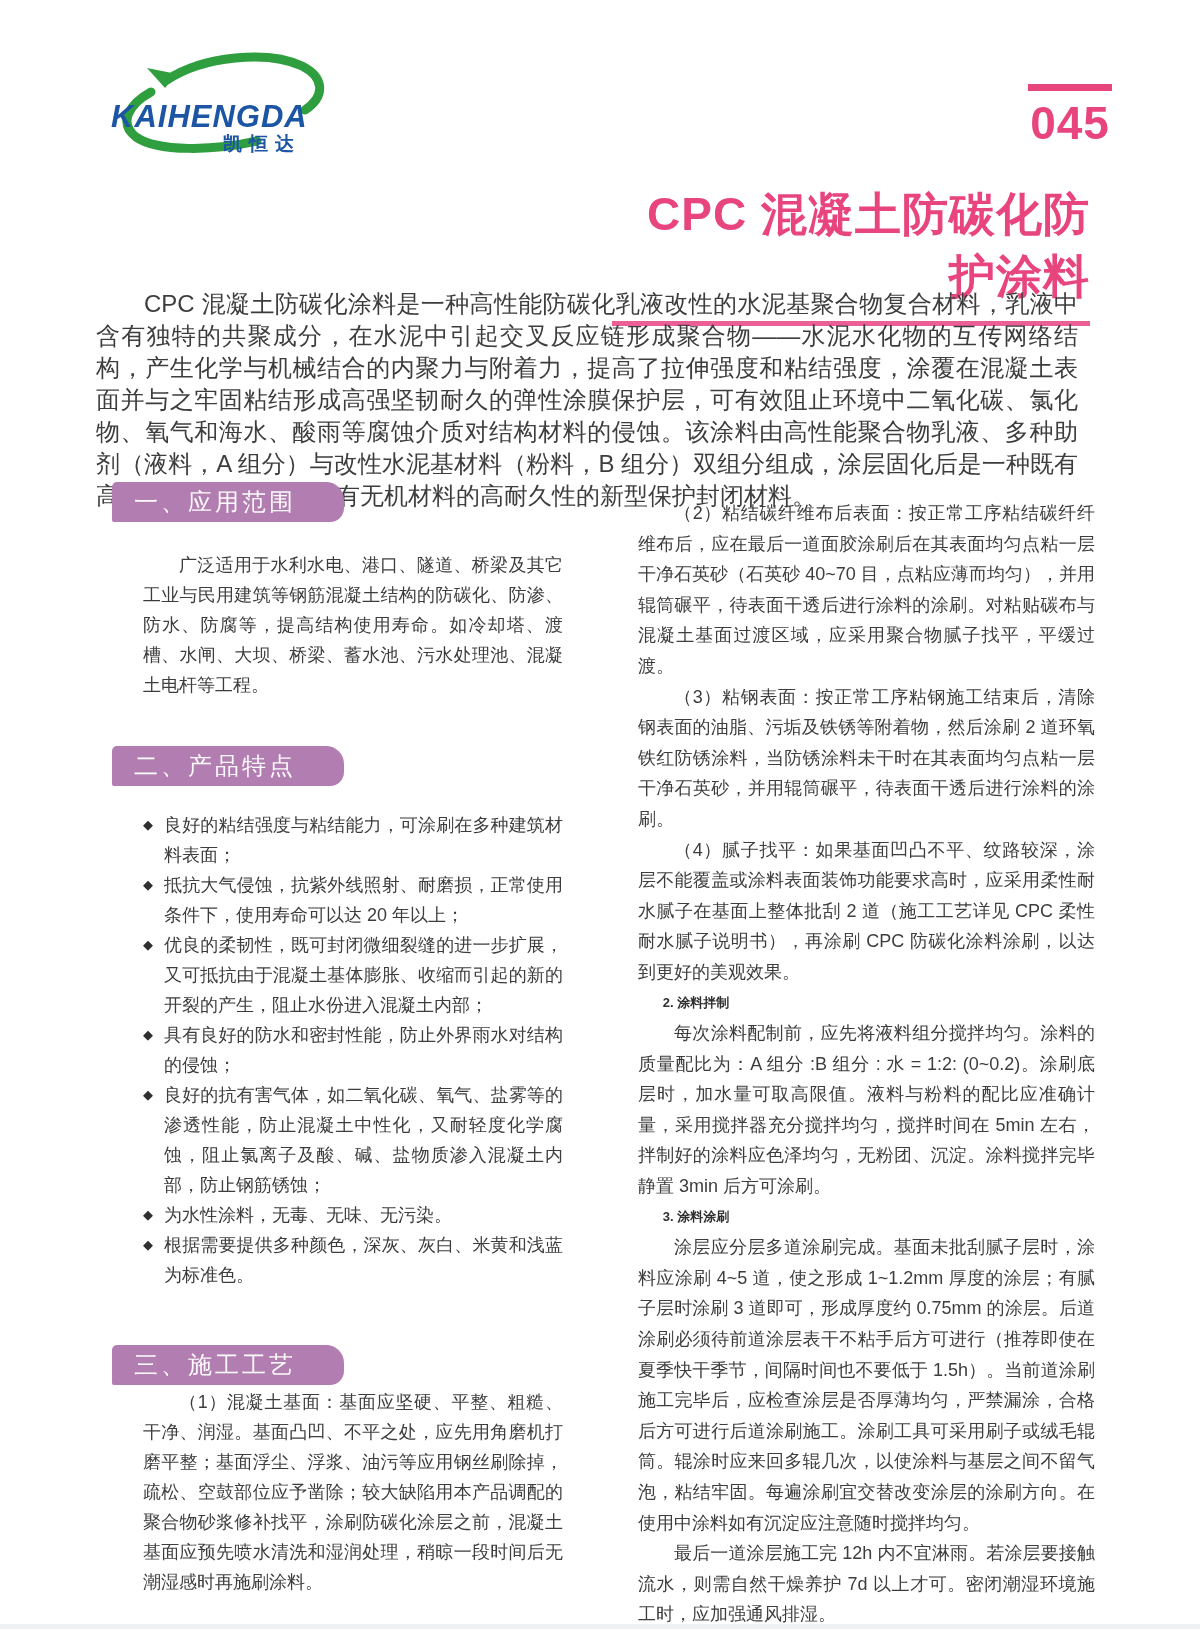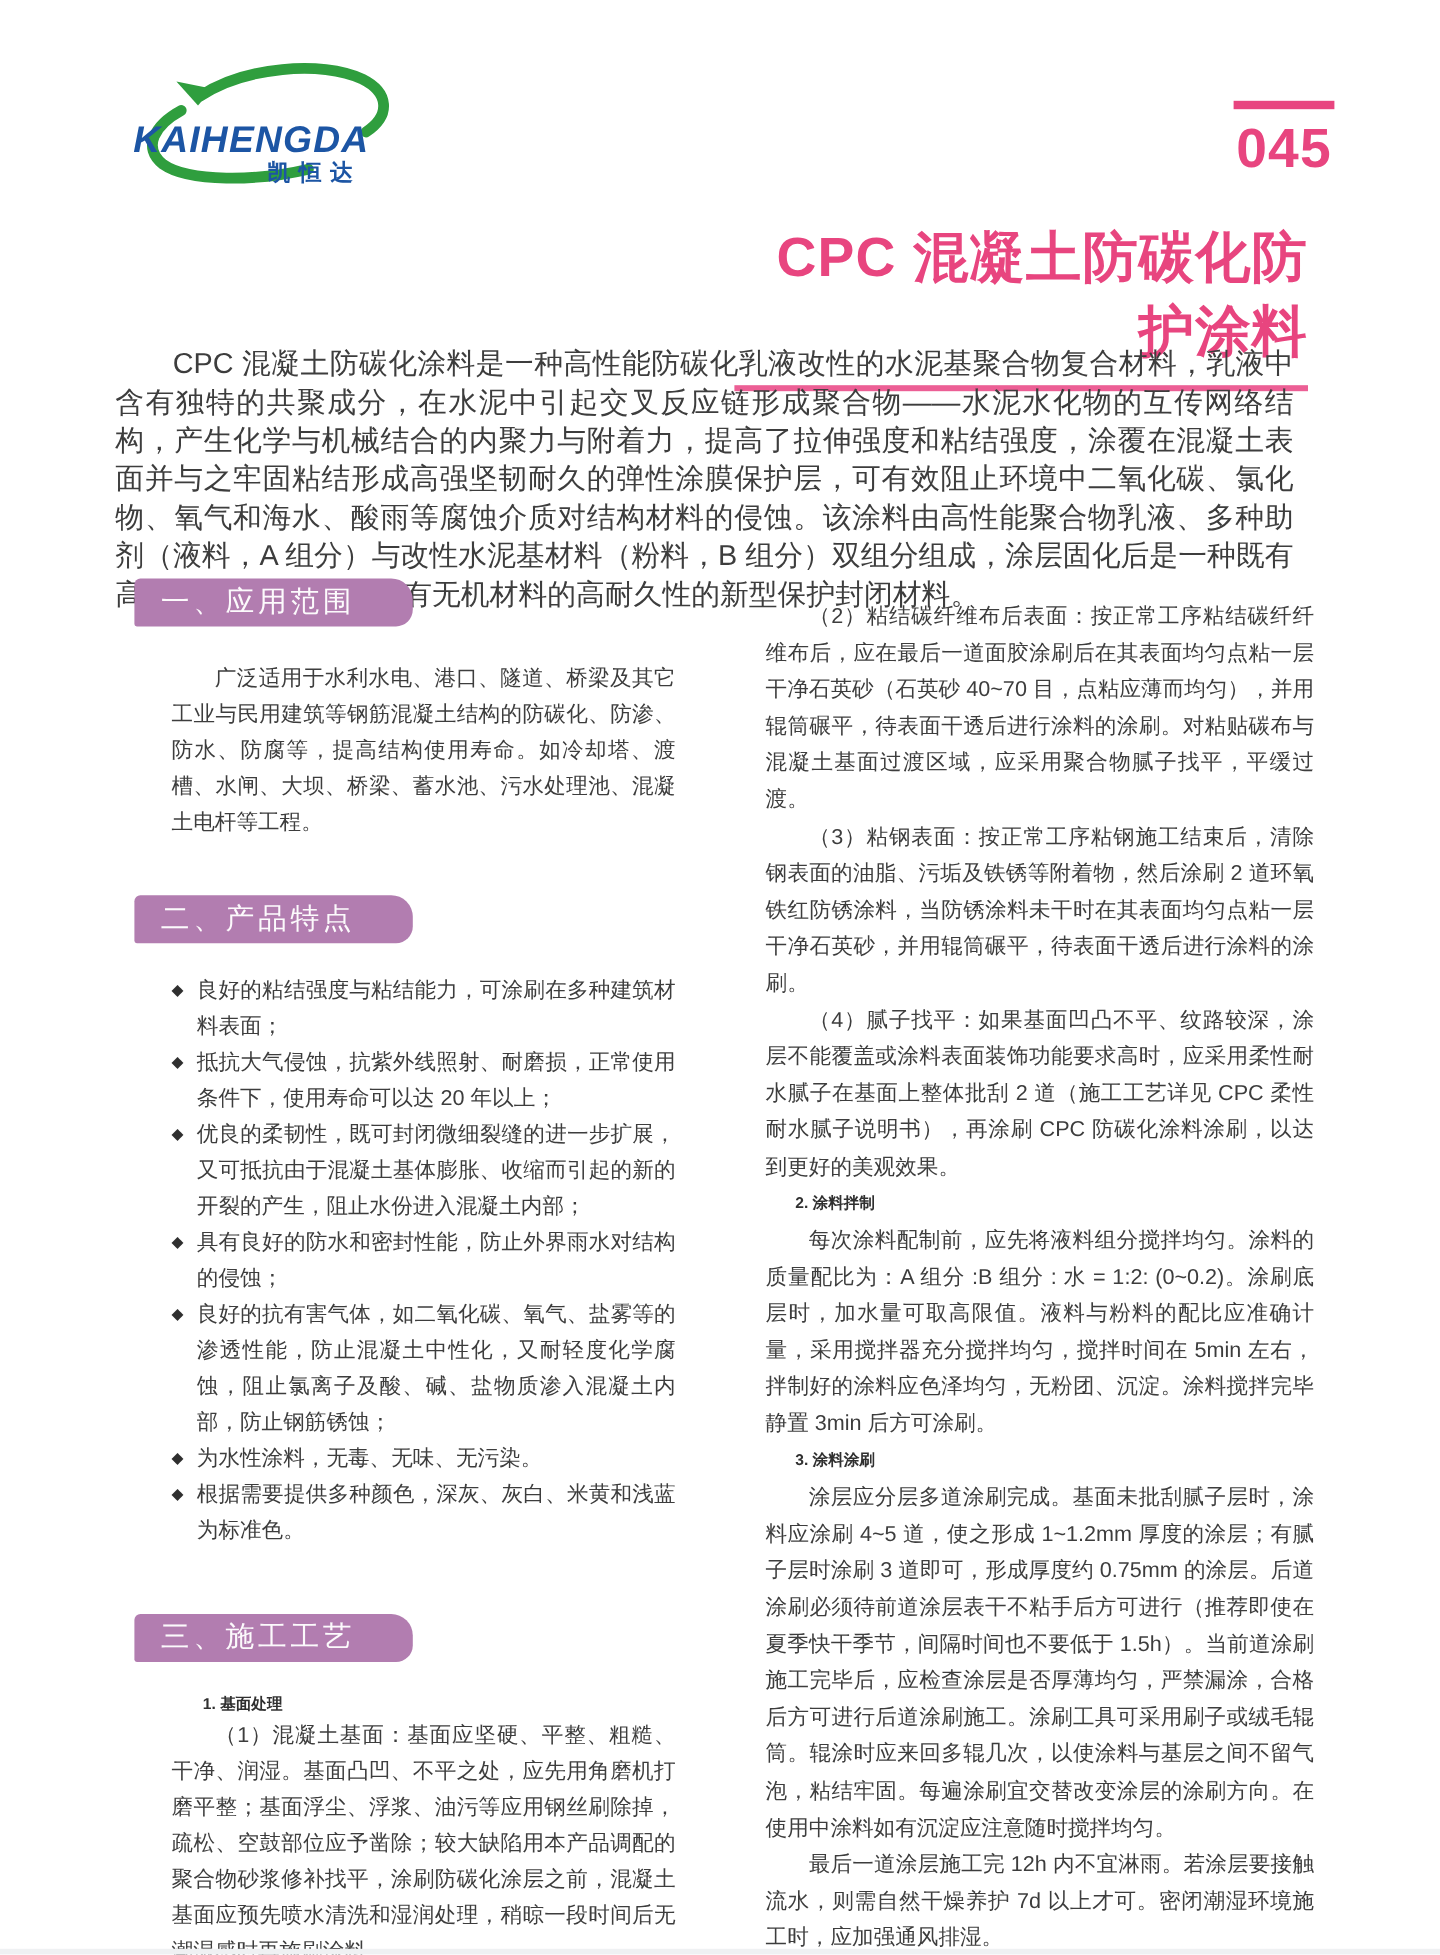--- a/index.html
+++ b/index.html
@@ -89,21 +89,20 @@
       <li><span class="blt">◆</span><span>良好的粘结强度与粘结能力，可涂刷在多种建筑材料表面；</span></li>
       <li><span class="blt">◆</span><span>抵抗大气侵蚀，抗紫外线照射、耐磨损，正常使用条件下，使用寿命可以达 20 年以上；</span></li>
       <li><span class="blt">◆</span><span>优良的柔韧性，既可封闭微细裂缝的进一步扩展，又可抵抗由于混凝土基体膨胀、收缩而引起的新的开裂的产生，阻止水份进入混凝土内部；</span></li>
       <li><span class="blt">◆</span><span>具有良好的防水和密封性能，防止外界雨水对结构的侵蚀；</span></li>
       <li><span class="blt">◆</span><span>良好的抗有害气体，如二氧化碳、氧气、盐雾等的渗透性能，防止混凝土中性化，又耐轻度化学腐蚀，阻止氯离子及酸、碱、盐物质渗入混凝土内部，防止钢筋锈蚀；</span></li>
       <li><span class="blt">◆</span><span>为水性涂料，无毒、无味、无污染。</span></li>
       <li><span class="blt">◆</span><span>根据需要提供多种颜色，深灰、灰白、米黄和浅蓝为标准色。</span></li>
     </ul>
 
     <div class="banner b3">三、施工工艺</div>
-    <div class="sub-head">1. 基面处理</div>
     <div class="ltext step-body">（1）混凝土基面：基面应坚硬、平整、粗糙、干净、润湿。基面凸凹、不平之处，应先用角磨机打磨平整；基面浮尘、浮浆、油污等应用钢丝刷除掉，疏松、空鼓部位应予凿除；较大缺陷用本产品调配的聚合物砂浆修补找平，涂刷防碳化涂层之前，混凝土基面应预先喷水清洗和湿润处理，稍晾一段时间后无潮湿感时再施刷涂料。</div>
   </div>
 
   <div class="col-right">
     <p>（2）粘结碳纤维布后表面：按正常工序粘结碳纤纤维布后，应在最后一道面胶涂刷后在其表面均匀点粘一层干净石英砂（石英砂 40~70 目，点粘应薄而均匀），并用辊筒碾平，待表面干透后进行涂料的涂刷。对粘贴碳布与混凝土基面过渡区域，应采用聚合物腻子找平，平缓过渡。</p>
     <p>（3）粘钢表面：按正常工序粘钢施工结束后，清除钢表面的油脂、污垢及铁锈等附着物，然后涂刷 2 道环氧铁红防锈涂料，当防锈涂料未干时在其表面均匀点粘一层干净石英砂，并用辊筒碾平，待表面干透后进行涂料的涂刷。</p>
     <p>（4）腻子找平：如果基面凹凸不平、纹路较深，涂层不能覆盖或涂料表面装饰功能要求高时，应采用柔性耐水腻子在基面上整体批刮 2 道（施工工艺详见 CPC 柔性耐水腻子说明书），再涂刷 CPC 防碳化涂料涂刷，以达到更好的美观效果。</p>
     <div class="sub-head">2. 涂料拌制</div>
     <p>每次涂料配制前，应先将液料组分搅拌均匀。涂料的质量配比为：A 组分 :B 组分 : 水 = 1:2: (0~0.2)。涂刷底层时，加水量可取高限值。液料与粉料的配比应准确计量，采用搅拌器充分搅拌均匀，搅拌时间在 5min 左右，拌制好的涂料应色泽均匀，无粉团、沉淀。涂料搅拌完毕静置 3min 后方可涂刷。</p>
     <div class="sub-head">3. 涂料涂刷</div>

